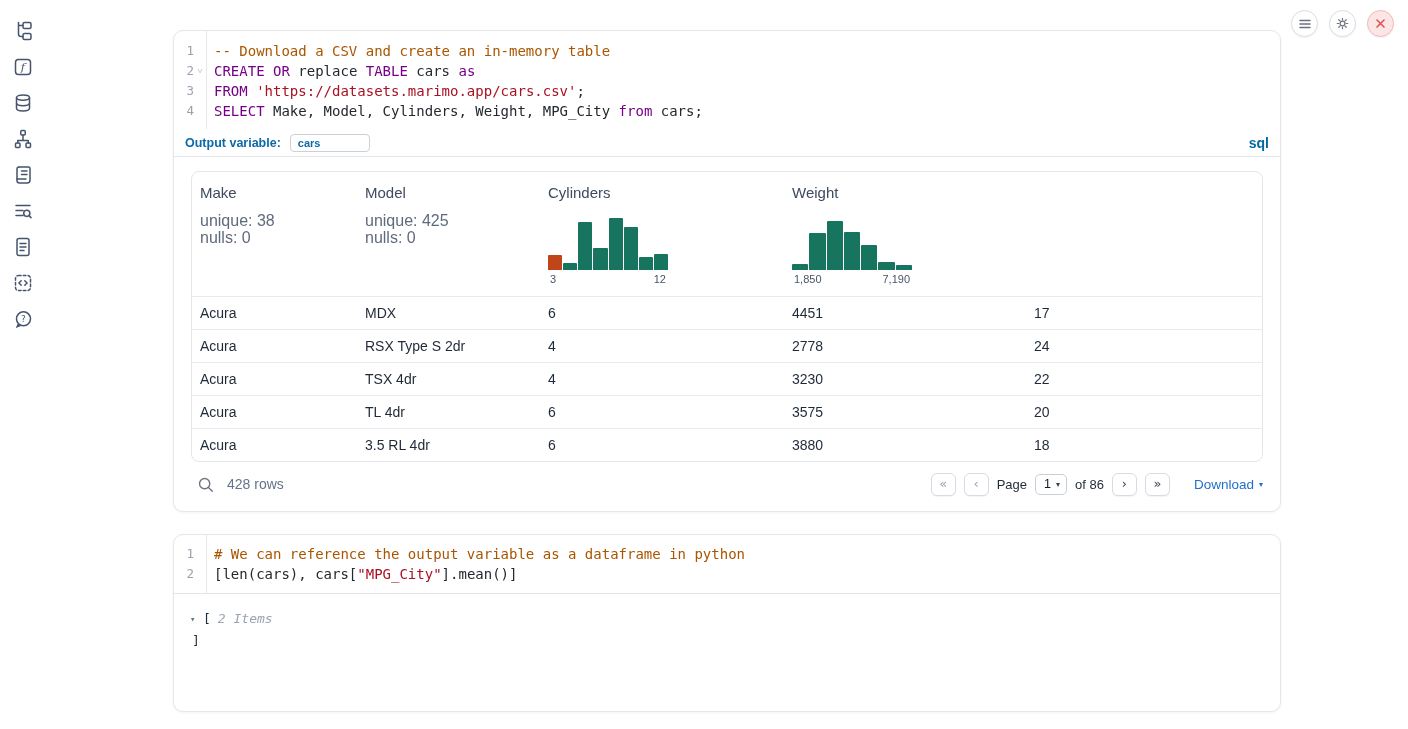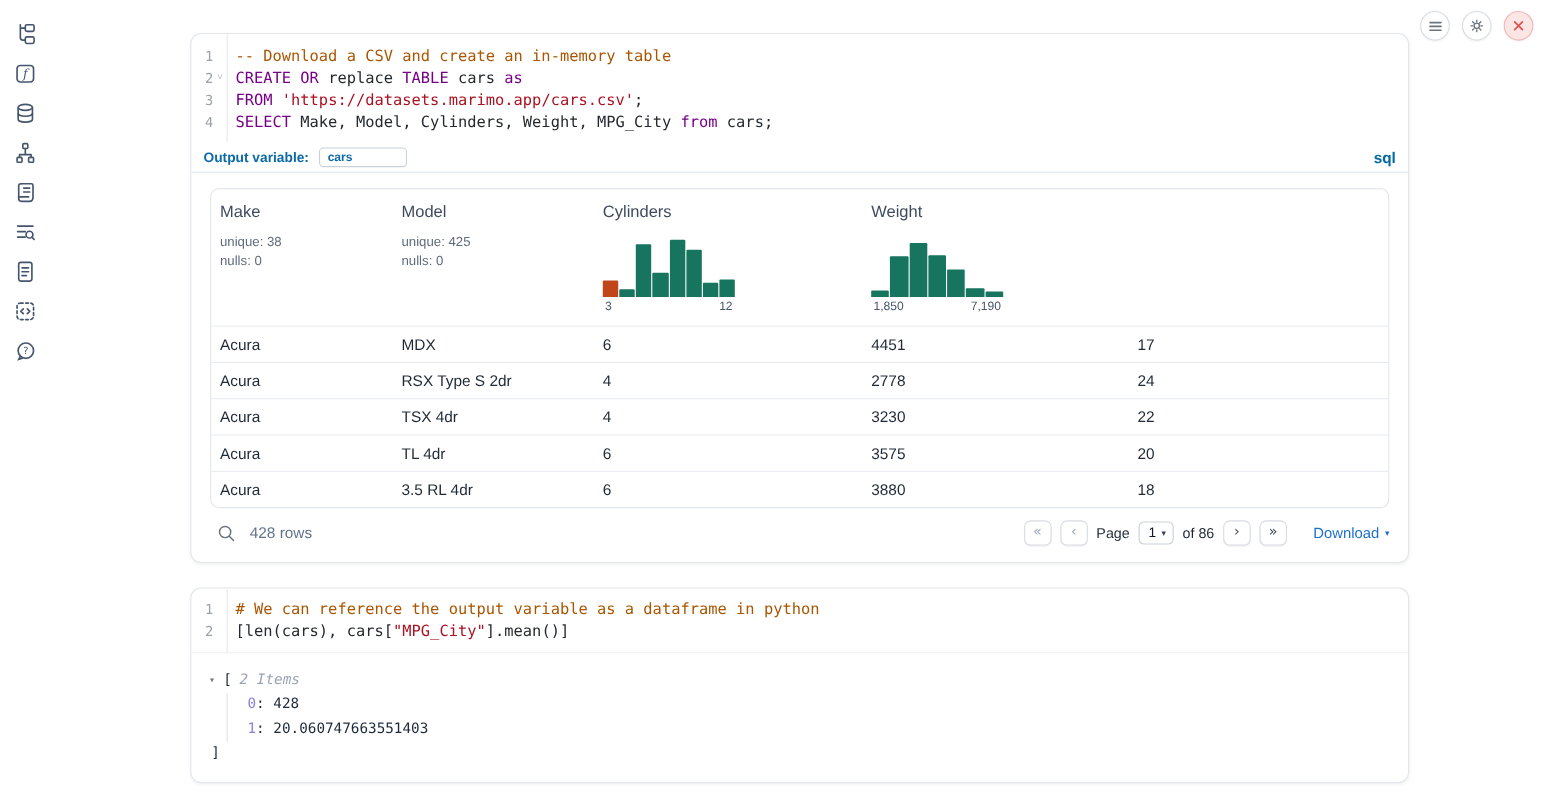--- a/index.html
+++ b/index.html
@@ -54,21 +54,21 @@
   .outvar-input { width:80px; height:18px; border:1px solid #c9d2da; border-radius:4px;
     font:bold 11px "Liberation Sans", sans-serif; color:#0c6aa8; padding:0 7px; }
   .lang-badge { margin-left:auto; font-size:14px; font-weight:bold; color:#0369a1; }
 
   
   .table-card { margin:14px 17px 0; border:1px solid #e3e7ec; border-radius:8px; overflow:hidden; }
   .t-header { display:grid; grid-template-columns:165px 183px 244px 242px 1fr;
     padding-left:8px; height:124px; }
   .t-col { padding-top:12px; }
   .t-col-title { font-size:15px; line-height:18px; color:#3e4a5e; }
-  .t-stats { margin-top:10px; font-size:12px; color:#5f6b7d; line-height:17px; }
+  .t-stats { margin-top:10px; font-size:16px; color:#5f6b7d; line-height:17px; }
   .hist { margin-top:16px; width:120px; }
   .hist-bars { display:flex; align-items:flex-end; gap:1px; height:52px; }
   .hist-bar { flex:1; border-radius:1px 1px 0 0; }
   .hist-labels { display:flex; justify-content:space-between; font-size:11px; color:#475569;
     margin-top:3px; padding:0 2px; }
   .t-row { display:grid; grid-template-columns:165px 183px 244px 242px 1fr; padding-left:8px;
     height:33px; align-items:center; border-top:1px solid #e8ebf0; font-size:14px; color:#1f2937; }
 
   
   .cell-footer { display:flex; align-items:center; height:44px; margin:0 17px; }
@@ -360,19 +360,15 @@
         <span class="ctext"><span class="tok-txt">[len(cars), cars[</span><span class="tok-str">"MPG_City"</span><span class="tok-txt">].mean()]</span></span>
       </div>
     </div>
 
   <div class="output-area">
     <div class="tree-head">
       <span class="tree-chev">▾</span>
       <span>[</span>
       <span class="tree-count">2 Items</span>
     </div>
-    <div class="tree-items">
-        <div class="tree-item"><span class="tree-key">0</span><span>: </span><span class="tree-val">428</span></div>
-        <div class="tree-item"><span class="tree-key">1</span><span>: </span><span class="tree-val">20.060747663551403</span></div>
-      </div>
     <div class="tree-close">]</div>
   </div>
 </section>
 
 </body></html>

